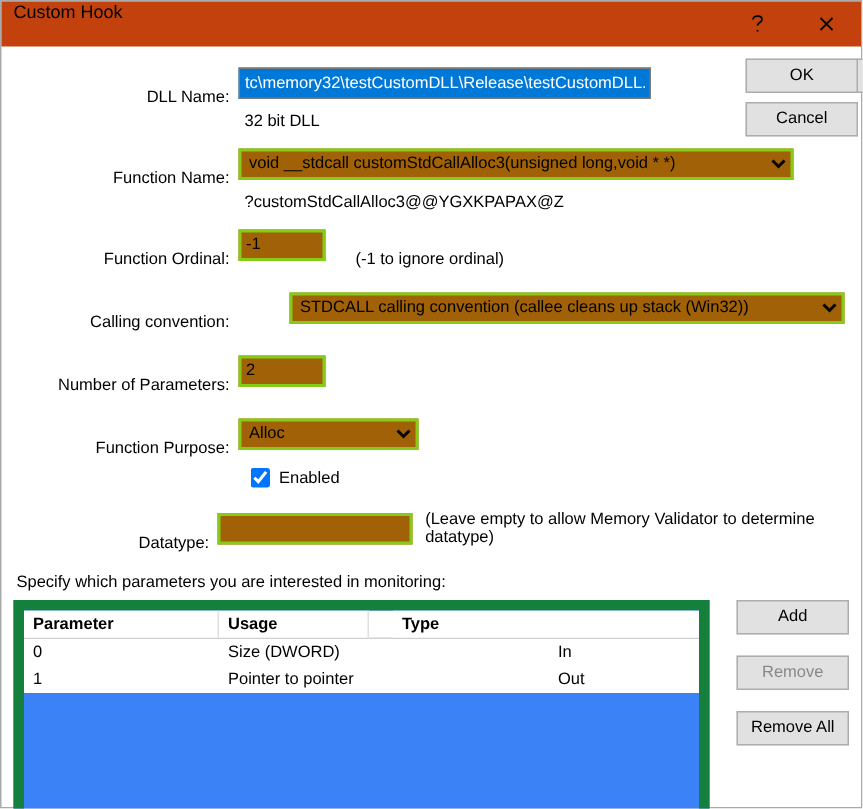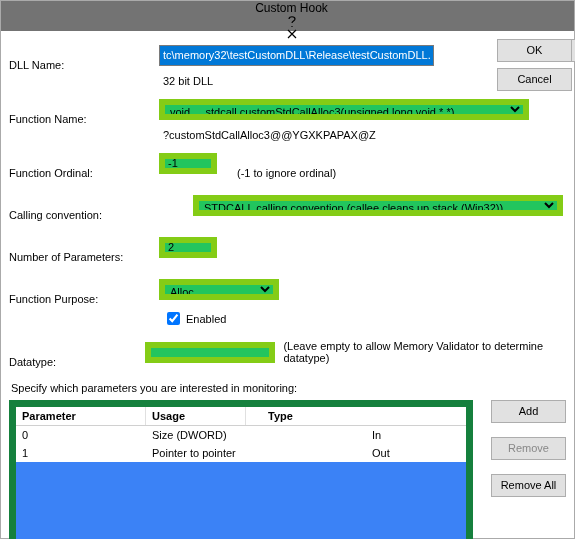--- a/index.html
+++ b/index.html
@@ -1,27 +1,27 @@
 <!DOCTYPE html>
 <html><head>
 <meta charset="utf-8">
 <style>
   * { box-sizing: border-box; font-family: "Segoe UI", Tahoma, sans-serif; font-size: 11px; }
   body { margin: 0; background: #fff; }
   .window { width: 575px; height: 539px; border: 1px solid #aaa; background: #fff; display: flex; flex-direction: column; }
-  .titlebar { height: 30px; display: flex; align-items: center; padding-left: 8px; background: #737373; flex-direction: column; }
+  .titlebar { height: 30px; display: flex; align-items: flex-start; padding-left: 8px; background: #c2410c; }
   .titlebar .title { font-size: 12px; flex: 1; }
   .titlebar .btn { width: 46px; height: 30px; display: flex; align-items: center; justify-content: center; }
   .content { flex: 1; padding: 8px 8px 4px 8px; position: relative; }
   .form-row { display: flex; align-items: center; margin-bottom: 4px; }
-  .label { width: 150px; text-align: left; padding-right: 6px; color: #000; margin-top: 20px; }
+  .label { width: 150px; text-align: right; padding-right: 6px; color: #000; margin-top: 20px; }
   .sub-row { display:flex; margin-bottom:6px; }
   .sub-label { margin-left: 154px; color: #000; }
   input[type=text].field, select.field {
-    height: 21px; border: 6px solid #84cc16; padding: 0 3px; background: #22c55e; font-size: 11px;
+    height: 21px; border: 2px solid #84cc16; padding: 0 3px; background: #a16207; font-size: 11px;
   }
   input[type=text].field-sel {
     height: 21px; border: 1px solid #7a7a7a; padding: 0 3px; background: #0078d7; color: #fff; font-size: 11px;
   }
   select.field { padding: 0 0 0 1px; }
   .btn-std {
     width: 75px; height: 23px; border: 1px solid #adadad; background: #e1e1e1; text-align: center; line-height: 21px; cursor: default;
   }
   .btn-std.disabled { color: #888; }
   .checkbox-wrap { display:flex; align-items:center; margin-left:154px; margin-top:4px; margin-bottom:8px; }

